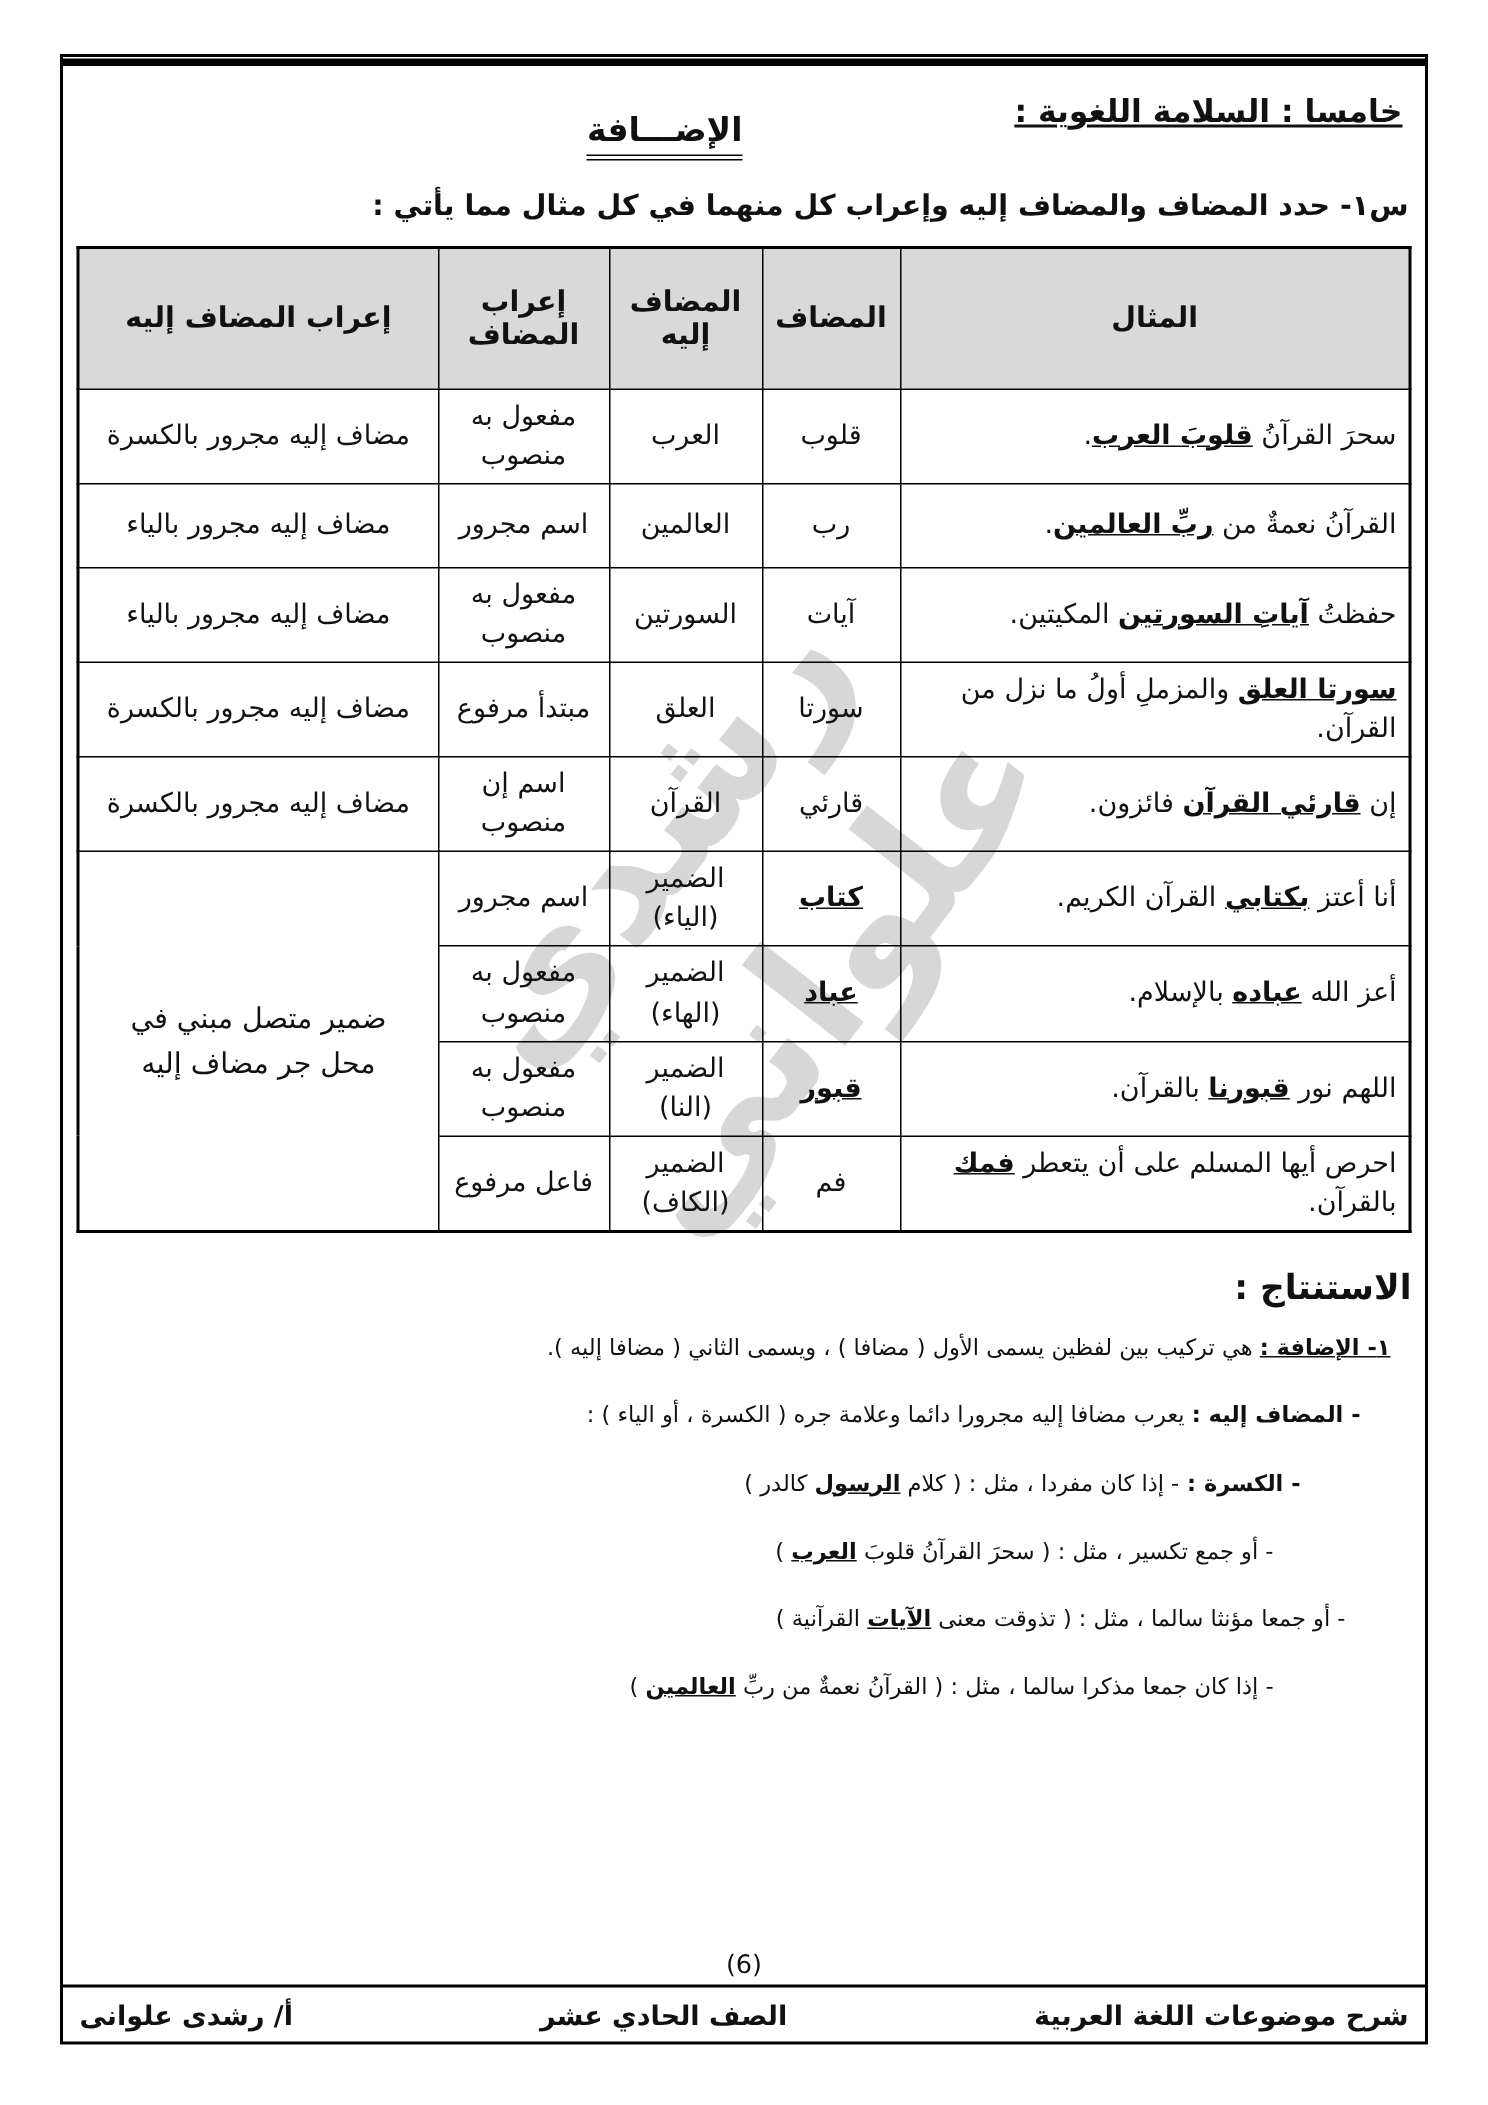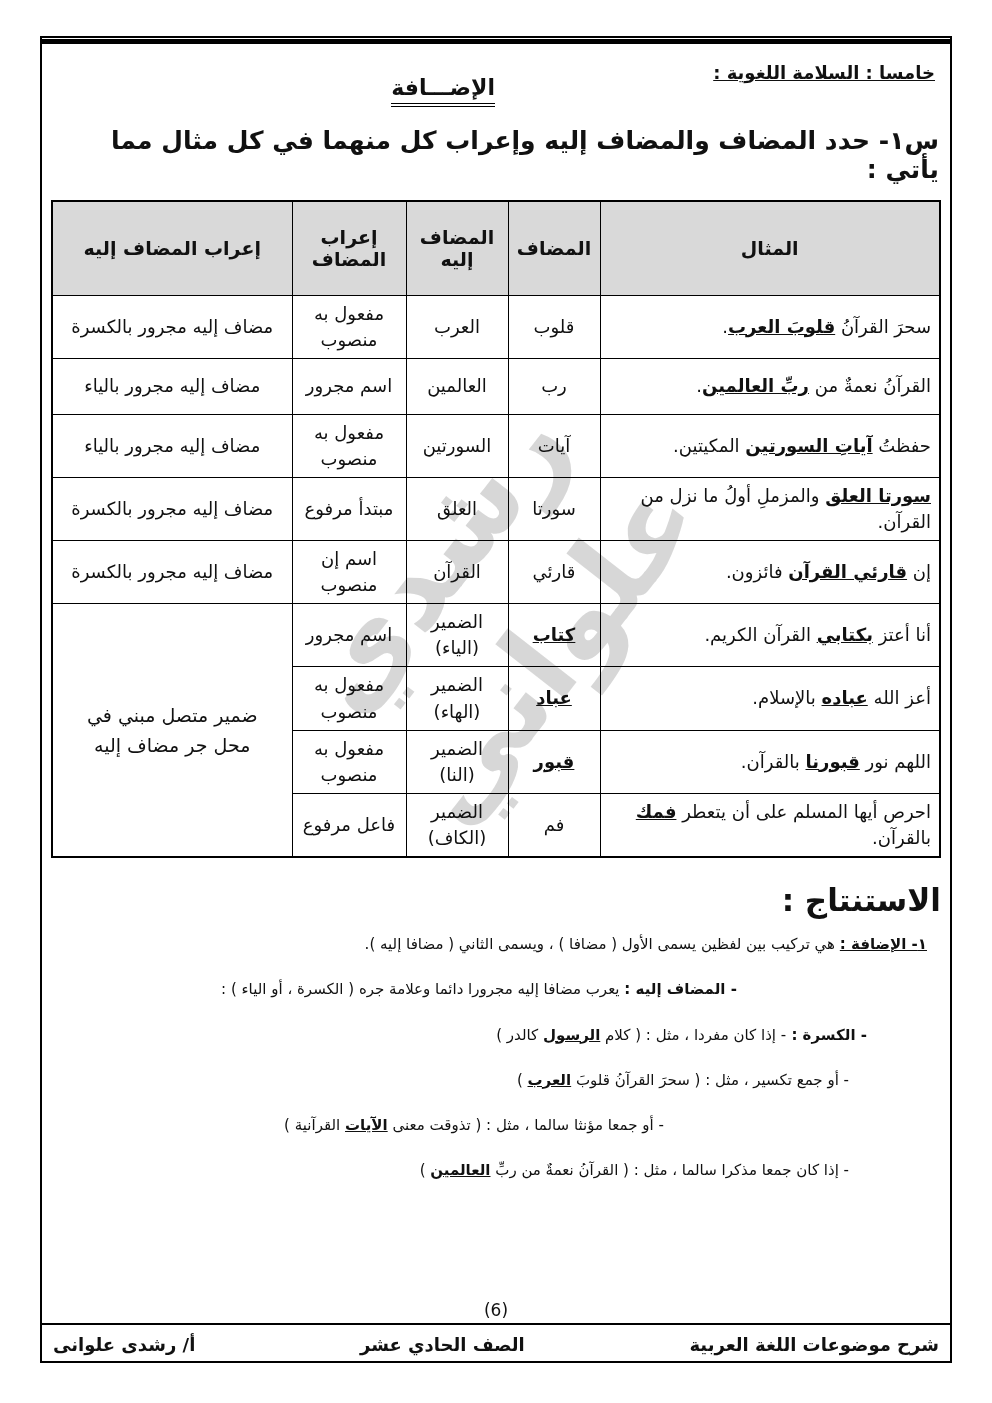--- a/index.html
+++ b/index.html
@@ -12,41 +12,41 @@
   .frame {
     position:absolute; top:36px; right:40px; left:40px; bottom:40px;
     border:2px solid var(--frame-border, #000);
     display:flex; flex-direction:column; padding:0 9px;
   }
   .top-rule { height:5px; background:var(--frame-border,#000); margin:1px -9px 0 -9px; }
 
   .header-row { position:relative; height:46px; margin-top:16px; }
   .section-title {
     position:absolute; right:6px; top:2px;
-    font-size:18px; font-weight:bold; text-decoration:underline;
+    font-size:21px; font-weight:bold; text-decoration:underline;
   }
   .topic-title {
     position:absolute; right:446px; top:15px;
     font-size:22px; font-weight:bold;
     border-bottom:4px double #000; padding-bottom:3px;
   }
-  .question { margin-top:20px; font-size:25px; font-weight:bold; padding-right:2px; }
+  .question { margin-top:20px; font-size:19px; font-weight:bold; padding-right:2px; }
 
   table { width:100%; border-collapse:collapse; margin-top:16px; border:2px solid #000; }
   th, td { border:1px solid #000; }
   th { background:var(--table-header-bg,#d9d9d9); font-size:19px; font-weight:bold; height:94px; padding:4px; text-align:center; vertical-align:middle; }
   td { font-size:18px; text-align:center; vertical-align:middle; padding:5px 8px; height:56px; line-height:1.45; }
   td.example-cell { text-align:right; }
   td.merged-cell { font-size:19px; padding:5px 16px; line-height:1.6; }
   .b { font-weight:bold; }
   .u { text-decoration:underline; font-weight:bold; }
   td.mudaf-u { text-decoration:underline; font-weight:bold; }
 
   .conclusion { margin-top:24px; position:relative; z-index:2; }
-  .conclusion-title { font-size:31px; font-weight:bold; margin-bottom:16px; }
+  .conclusion-title { font-size:23px; font-weight:bold; margin-bottom:16px; }
   .c-line { font-size:15px; margin-bottom:25px; line-height:1.35; }
 
   .footer { margin-top:auto; }
   .page-number { text-align:center; font-size:17px; margin-bottom:3px; }
   .footer-rule { border-top:2px solid #000; margin:0 -9px; }
   .footer-row {
     display:flex; justify-content:space-between; align-items:center;
     padding:9px 2px 6px; font-size:18px; font-weight:bold;
   }
 
@@ -157,24 +157,24 @@
             <td>الضمير (الكاف)</td>
             <td>فاعل مرفوع</td>
           </tr>
         </tbody>
     </table>
 
     <div class="conclusion content-z">
       <div class="conclusion-title">الاستنتاج :</div>
       <div>
           <div class="c-line" style="margin-right: 14px;"><span class="b u">١- الإضافة :</span><span> هي تركيب بين لفظين يسمى الأول ( مضافا ) ، ويسمى الثاني ( مضافا إليه ).</span></div>
-          <div class="c-line" style="margin-right: 34px; text-align: center;"><span class="b">- المضاف إليه :</span><span> يعرب مضافا إليه مجرورا دائما وعلامة جره  ( الكسرة ، أو الياء ) :</span></div>
+          <div class="c-line" style="margin-right: 34px;"><span class="b">- المضاف إليه :</span><span> يعرب مضافا إليه مجرورا دائما وعلامة جره  ( الكسرة ، أو الياء ) :</span></div>
           <div class="c-line" style="margin-right: 74px;"><span class="b">- الكسرة : </span><span>- إذا كان مفردا ، مثل : ( كلام </span><span class="b u">الرسول</span><span> كالدر )</span></div>
           <div class="c-line" style="margin-right: 92px;"><span>- أو جمع تكسير ، مثل : ( سحرَ القرآنُ قلوبَ </span><span class="b u">العرب</span><span> )</span></div>
-          <div class="c-line" style="margin-right: 44px; text-align: center;"><span>- أو جمعا مؤنثا سالما ، مثل : ( تذوقت معنى </span><span class="b u">الآيات</span><span> القرآنية )</span></div>
+          <div class="c-line" style="margin-right: 44px;"><span>- أو جمعا مؤنثا سالما ، مثل : ( تذوقت معنى </span><span class="b u">الآيات</span><span> القرآنية )</span></div>
           <div class="c-line" style="margin-right: 92px;"><span>- إذا كان جمعا مذكرا سالما ، مثل : ( القرآنُ نعمةٌ من ربِّ </span><span class="b u">العالمين</span><span> )</span></div>
         </div>
     </div>
 
     <div class="footer content-z">
       <div class="page-number">(6)</div>
       <div class="footer-rule"></div>
       <div class="footer-row">
         <span>شرح موضوعات اللغة العربية</span>
         <span>الصف الحادي عشر</span>

